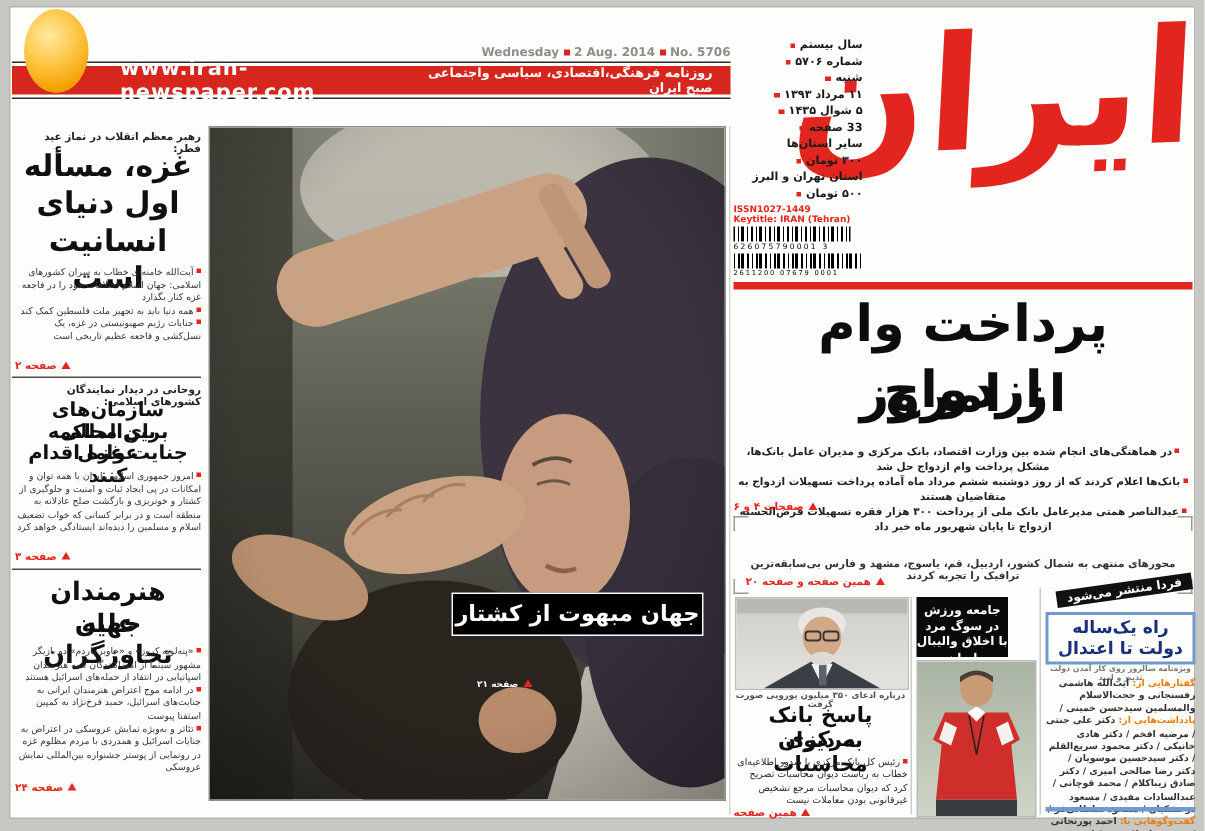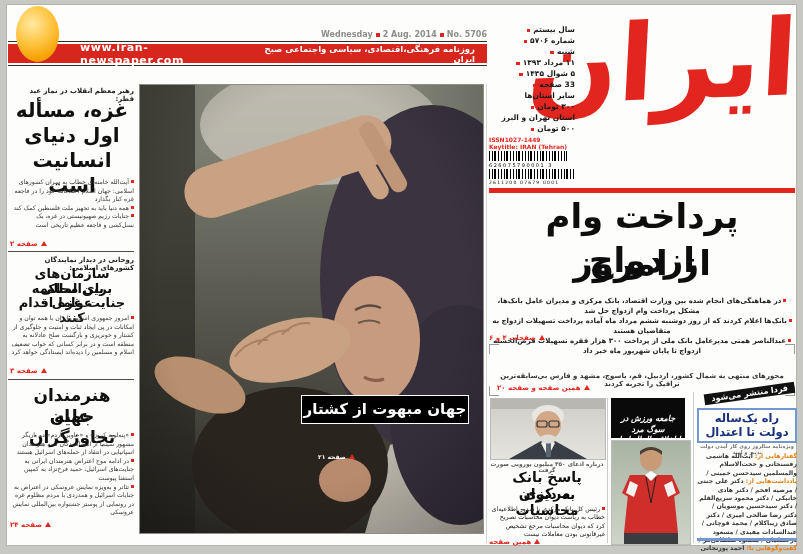--- a/index.html
+++ b/index.html
@@ -8,21 +8,21 @@
   .abs{position:absolute;}
 
   #sheet{left:6px;top:4px;width:789px;height:540px;background:#fdfdfb;border:1px solid #b5b5b0;}
 
   
   #sun{left:16px;top:6px;width:43px;height:56px;border-radius:50%;
        background:radial-gradient(circle at 38% 32%,#ffe9a0,#fdc23c 45%,#f59f00 78%,#ee8d00);z-index:6;}
   #band-line-top{left:8px;top:41px;width:479px;height:1px;background:#2b2b2b;}
   #band{left:8px;top:44px;width:479px;height:19px;background:#d7261e;display:flex;align-items:center;
         justify-content:space-between;padding:0 12px 0 72px;box-sizing:border-box;z-index:5;}
-  #band-url{color:#fff;font-weight:bold;font-size:11px;letter-spacing:.6px;}
+  #band-url{color:#fff;font-weight:bold;font-size:14px;letter-spacing:.6px;}
   #band-tagline{color:#fff;font-weight:bold;font-size:8.5px;direction:rtl;}
   #band-line-bot{left:8px;top:65px;width:479px;height:1px;background:#2b2b2b;}
   #date-en{left:200px;top:30px;width:287px;text-align:right;color:#8d8d89;font-size:8px;font-weight:bold;}
   .sq{display:inline-block;width:4px;height:4px;background:#d7261e;margin:0 3px;vertical-align:middle;}
 
   
   #logo{right:6px;top:-22px;color:#e2261f;font-weight:bold;font-size:106px;line-height:170px;
         transform:skewX(-5deg) rotate(-2deg);z-index:1;direction:rtl;}
   #info{left:489px;top:24px;width:86px;direction:rtl;text-align:right;font-size:7.5px;line-height:11px;
         font-weight:bold;color:#1a1a1a;z-index:2;}
@@ -67,22 +67,22 @@
   #vdiv2{left:693px;top:392px;height:151px;}
 
   #bank-photo{left:490px;top:398px;width:114px;height:60px;border:1px solid #bbb;}
   #bank-caption{left:489px;top:461px;width:116px;text-align:center;font-size:5.8px;color:#555;font-weight:bold;direction:rtl;}
   .bank-h{left:489px;width:116px;text-align:center;font-weight:bold;font-size:14px;line-height:16px;color:#0e0e0e;direction:rtl;}
   #bank-h1{top:469px;}
   #bank-h2{top:486px;}
   #bank-body{left:489px;top:505px;width:116px;direction:rtl;text-align:right;font-size:6.3px;line-height:8.4px;color:#222;}
   #bank-ref{left:489px;top:538px;width:116px;}
 
-  #vbox{left:611px;top:398px;width:74px;height:40px;background:#0a0a0a;color:#fff;text-align:center;
-        font-weight:bold;font-size:8px;line-height:10.5px;direction:rtl;padding-top:16px;box-sizing:border-box;font-style:italic;}
+  #vbox{left:611px;top:398px;width:61px;height:40px;background:#0a0a0a;color:#fff;text-align:center;
+        font-weight:bold;font-size:8px;line-height:10.5px;direction:rtl;padding-top:4px;box-sizing:border-box;}
   #vbox .pref{font-size:6px;text-align:center;}
   #vphoto{left:611px;top:440px;width:78px;height:103px;border:1px solid #bbb;}
 
   #promo-stamp{right:8px;top:388px;background:#111;color:#fff;font-weight:bold;font-size:8px;
                padding:1px 7px;transform:rotate(-8deg);direction:rtl;z-index:3;}
   #promo-box{left:697px;top:408px;width:96px;height:30px;border:2px solid #7099d1;text-align:center;
              font-weight:bold;font-size:11.5px;line-height:14px;color:#17307d;direction:rtl;padding-top:1px;box-sizing:content-box;}
   #promo-sub{left:697px;top:443px;width:100px;text-align:center;font-size:5.2px;color:#777;font-weight:bold;direction:rtl;}
   #promo-body{left:697px;top:452px;width:100px;direction:rtl;text-align:right;font-size:6.2px;line-height:8.4px;color:#333;font-weight:600;}
   #promo-body .lbl{color:#e87d0d;}

